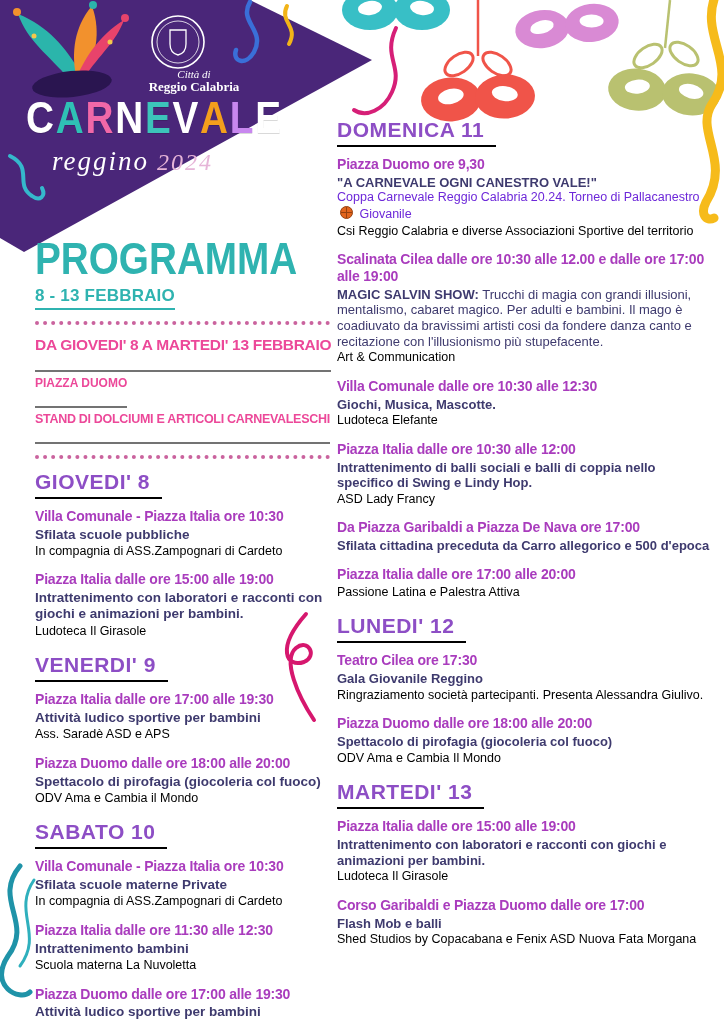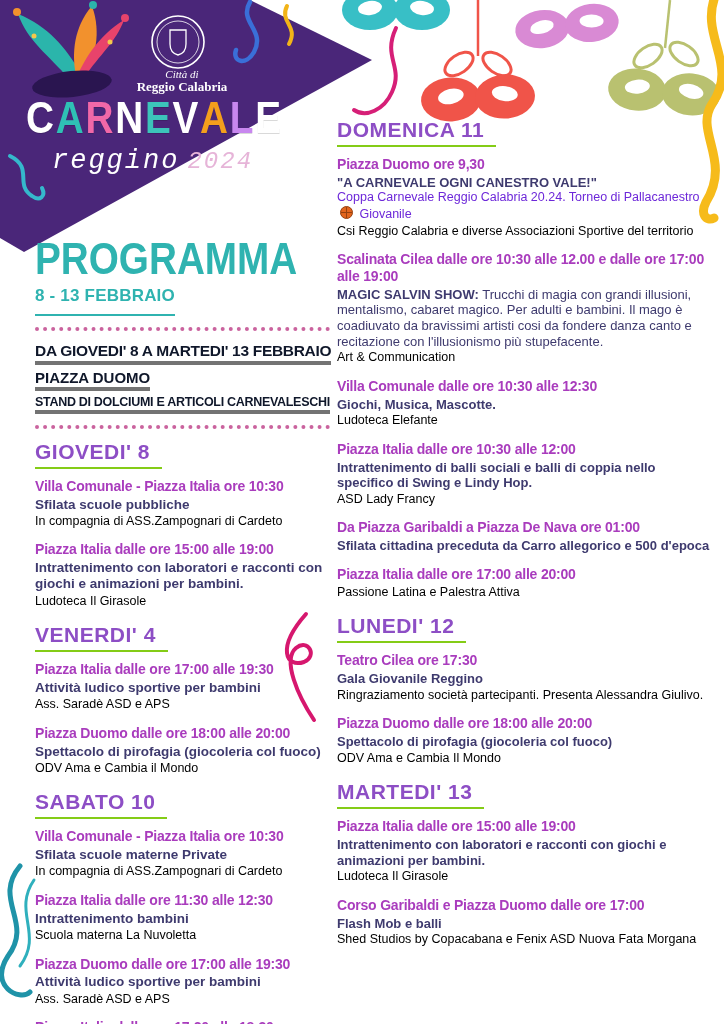--- a/index.html
+++ b/index.html
@@ -4,53 +4,53 @@
 <style>
   html,body{margin:0;padding:0;}
   body{
     width:724px;height:1024px;position:relative;overflow:hidden;
     background:#ffffff;font-family:"Liberation Sans",sans-serif;
   }
   #deco-svg{position:absolute;left:0;top:0;z-index:0;}
 
   
   .banner-piece{position:absolute;z-index:2;}
-  #crest-caption{left:132px;top:68px;width:100px;text-align:center;color:#fff;
+  #crest-caption{left:144px;top:68px;width:100px;text-align:center;color:#fff;
     font-family:"Liberation Serif",serif;line-height:1.1;}
   #crest-caption .citta{font-style:italic;font-size:11px;display:block;}
   #crest-caption .reggio{font-weight:bold;font-size:13px;display:block;}
   #carnevale-title{left:26px;top:96px;font-weight:bold;font-size:44px;line-height:1;
     letter-spacing:2px;transform:scaleX(0.88);transform-origin:left top;white-space:nowrap;
     text-shadow:0 1px 0 rgba(0,0,0,.15);}
   #carnevale-title .letter{display:inline-block;}
-  #subtitle-script{left:52px;top:146px;font-family:Liberation Mono, monospace;font-style:italic;
+  #subtitle-script{left:52px;top:146px;font-family:Liberation Serif, serif;font-style:italic;
     font-size:27px;color:#ffffff;letter-spacing:2px;}
   #subtitle-script .year{color:#e6b4d8;margin-left:8px;font-size:24px;}
 
   
   .col{position:absolute;z-index:1;}
   #col-left{left:35px;top:238px;width:295px;}
   #col-right{left:337px;top:118px;width:378px;}
 
   .programma-title{color:#2fb3b0;font-weight:bold;font-size:45px;line-height:.95;
     transform:scaleX(0.86);transform-origin:left top;white-space:nowrap;margin:0;}
   .programma-sub{display:inline-block;color:#2fb3b0;font-weight:bold;font-size:17px;
-    border-bottom:2px solid #2fb3b0;padding-bottom:8px;margin-top:5px;letter-spacing:.2px;}
+    border-bottom:2px solid #2fb3b0;padding-bottom:2px;margin-top:5px;letter-spacing:.2px;}
 
   .dotted-sep{border:none;border-top:4px dotted #ca639e;height:0;margin:11px 0;}
 
-  .stand-line{display:table;color:#0f172a;font-weight:bold;white-space:nowrap;
-    border-bottom:4px solid #737373;padding-bottom:1px;margin-bottom:4px;}
+  .stand-line{display:table;color:#ec4899;font-weight:bold;white-space:nowrap;
+    border-bottom:2px solid #737373;padding-bottom:16px;margin-bottom:4px;}
   .stand-l1{font-size:15.5px;letter-spacing:-0.3px;}
-  .stand-l2{font-size:15px;}
+  .stand-l2{font-size:12px;}
   .stand-l3{font-size:12.5px;letter-spacing:-0.3px;}
 
   .day-section{margin-bottom:14px;}
   .day-heading{margin:0 0 9px;font-size:21px;font-weight:bold;color:#8d4ec5;letter-spacing:.5px;}
-  .day-heading .u{display:inline-block;border-bottom:2px solid #84cc16;padding:0 12px 3px 0;}
+  .day-heading .u{display:inline-block;border-bottom:2px solid #000000;padding:0 12px 3px 0;}
 
   .event{margin-bottom:12px;}
   .event-location{color:#a93cbd;font-weight:bold;font-size:14px;line-height:1.2;
     margin-bottom:2px;letter-spacing:-0.2px;}
   #col-left .event-location{white-space:nowrap;}
   #col-right .event-location{font-size:14px;}
   .event-title{color:#3e3a6e;font-weight:bold;font-size:13.5px;line-height:1.2;}
   #col-right .event-title{font-size:13px;}
   .event-title .t-rest{font-weight:normal;}
   .event-desc{color:#6d28d9;font-size:12.5px;line-height:1.25;}
@@ -173,21 +173,21 @@
   </div>
           <div class="event">
     <div class="event-location">Piazza Italia dalle ore 15:00 alle 19:00</div>
     <div class="event-title"><span class="t-bold">Intrattenimento con laboratori e racconti con giochi e animazioni per bambini.</span></div>
 
     <div class="event-credit">Ludoteca Il Girasole</div>
   </div>
         </div>
   </section>
       <section class="day-section">
-    <h3 class="day-heading"><span class="u">VENERDI' 4</span></h3>
+    <h3 class="day-heading"><span class="u">VENERDI' 9</span></h3>
     <div class="events">
           <div class="event">
     <div class="event-location">Piazza Italia dalle ore 17:00 alle 19:30</div>
     <div class="event-title"><span class="t-bold">Attività ludico sportive per bambini</span></div>
 
     <div class="event-credit">Ass. Saradè ASD e APS</div>
   </div>
           <div class="event">
     <div class="event-location">Piazza Duomo dalle ore 18:00 alle 20:00</div>
     <div class="event-title"><span class="t-bold">Spettacolo di pirofagia (giocoleria col fuoco)</span></div>
@@ -249,21 +249,21 @@
 
     <div class="event-credit">Ludoteca Elefante</div>
   </div>
           <div class="event">
     <div class="event-location">Piazza Italia dalle ore 10:30 alle 12:00</div>
     <div class="event-title"><span class="t-bold">Intrattenimento di balli sociali e balli di coppia nello specifico di Swing e Lindy Hop.</span></div>
 
     <div class="event-credit">ASD Lady Francy</div>
   </div>
           <div class="event">
-    <div class="event-location">Da Piazza Garibaldi a Piazza De Nava ore 01:00</div>
+    <div class="event-location">Da Piazza Garibaldi a Piazza De Nava ore 17:00</div>
     <div class="event-title"><span class="t-bold">Sfilata cittadina preceduta da Carro allegorico e 500 d'epoca</span></div>
 
   </div>
           <div class="event">
     <div class="event-location">Piazza Italia dalle ore 17:00 alle 20:00</div>
 
     <div class="event-credit">Passione Latina e Palestra Attiva</div>
   </div>
         </div>
   </section>

